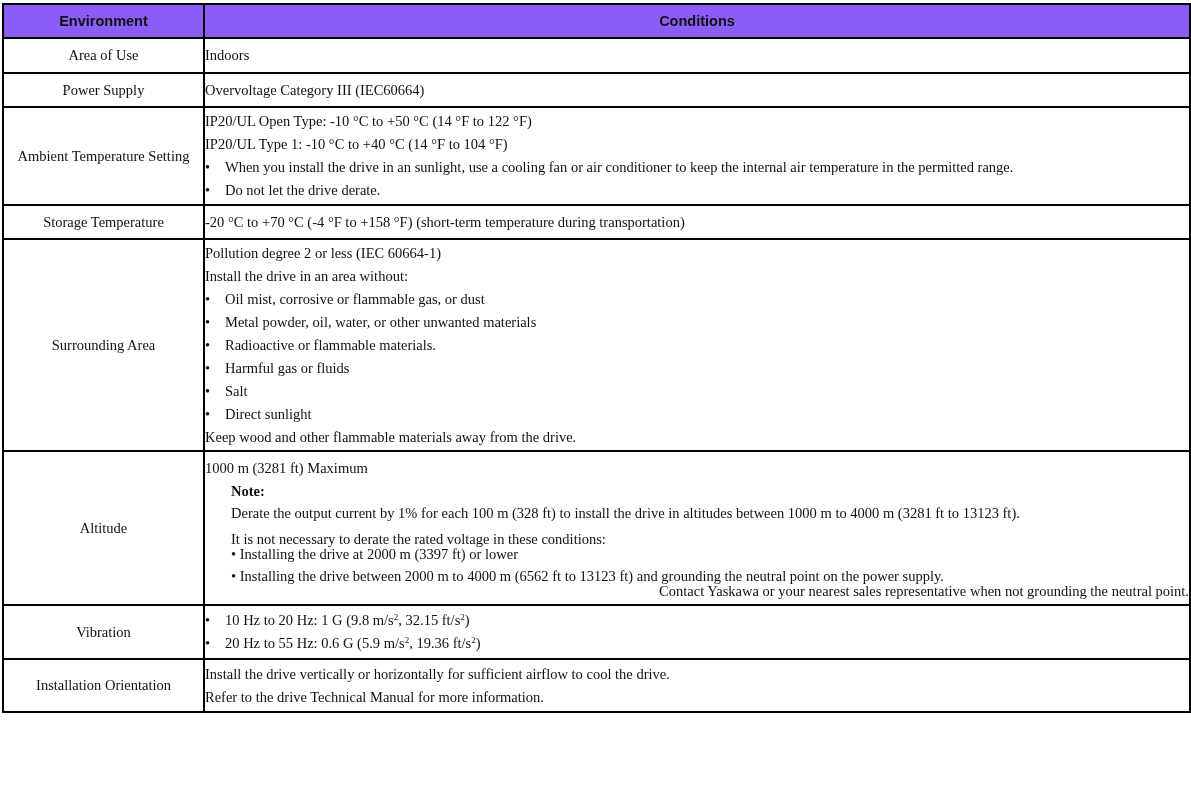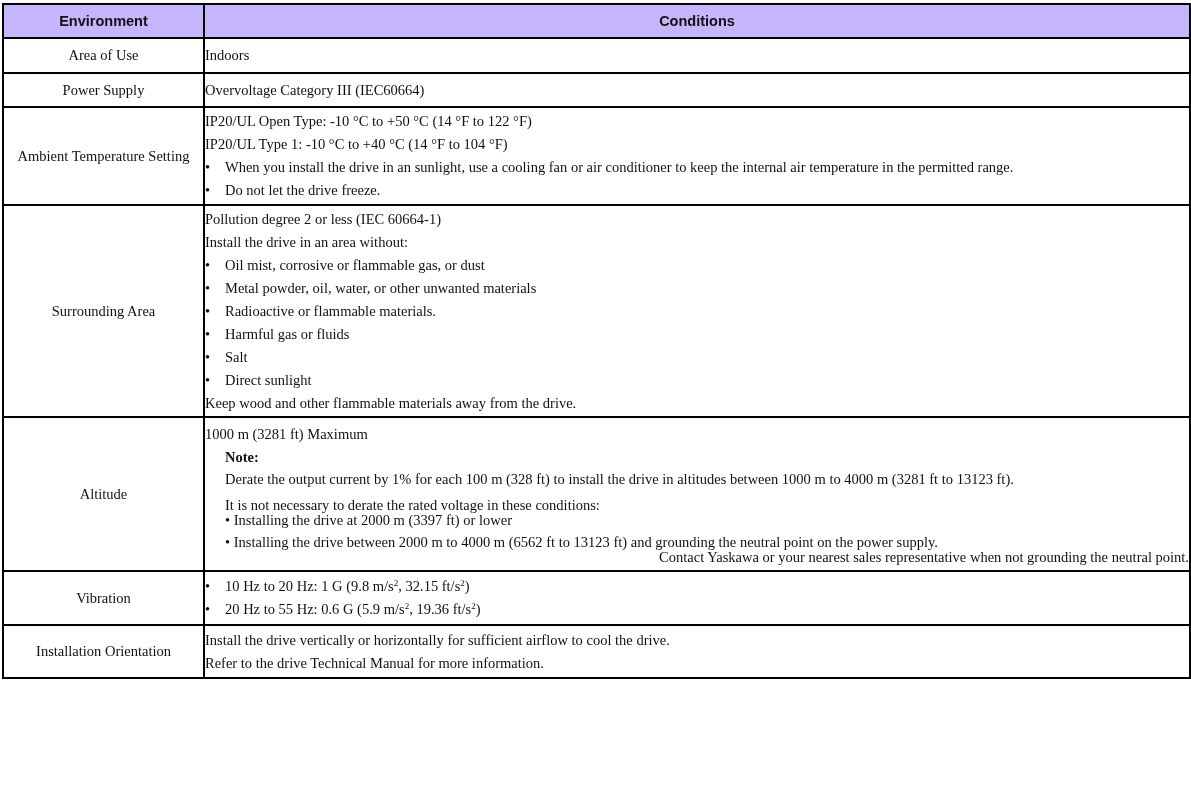--- a/index.html
+++ b/index.html
@@ -14,33 +14,33 @@
     color: #111;
   }
   table.env td, table.env th {
     border: 2px solid #000;
     vertical-align: middle;
     padding: 0;
   }
   col.c1 { width: 201px; }
   col.c2 { width: 986px; }
   th {
-    background: #c4b5fd;
+    background: #8b5cf6;
     font-family: "Liberation Sans", sans-serif;
     font-weight: bold;
     font-size: 14.5px;
     height: 32px;
     margin-top: 19px;
   }
   td.label { text-align: center; }
   td.cond { padding: 5px 6px 4px 6px; }
   .line { line-height: 23px; white-space: nowrap; }
   .bullet { position: relative; padding-left: 20px; line-height: 23px; white-space: nowrap; }
   .bullet .dot { position: absolute; left: 0; }
-  .note-block { padding-left: 20px; }
+  .note-block { padding-left: 26px; }
   .note-title { font-weight: bold; line-height: 22px; }
   .note-line { line-height: 23px; white-space: nowrap; }
   .tight { line-height: 15px; white-space: nowrap; }
   .tight-gap { margin-top: 7px; }
   .indent2 { padding-left: 8px; text-align: right; }
   sup { font-size: 9px; vertical-align: 5px; line-height: 0; }
   tr.r-area td { height: 33px; }
   tr.r-power td { height: 32px; }
   tr.r-ambient td { height: 96px; }
   tr.r-humid td { height: 53px; }
@@ -83,26 +83,32 @@
       <td class="label">Ambient Temperature Setting</td>
       <td class="cond">
         <div class="line">IP20/UL Open Type: -10 °C to +50 °C (14 °F to 122 °F)</div>
         <div class="line">IP20/UL Type 1: -10 °C to +40 °C (14 °F to 104 °F)</div>
         <div class="bullet">
           <span class="dot">•</span>
           <span>When you install the drive in an sunlight, use a cooling fan or air conditioner to keep the internal air temperature in the permitted range.</span>
         </div>
         <div class="bullet">
           <span class="dot">•</span>
-          <span>Do not let the drive freeze.</span>
+          <span>Do not let the drive derate.</span>
         </div>
       </td>
     </tr>
 
 
+    <tr class="r-store">
+      <td class="label">Storage Temperature</td>
+      <td class="cond">
+        <div class="line">-20 °C to +70 °C (-4 °F to +158 °F) (short-term temperature during transportation)</div>
+      </td>
+    </tr>
 
     <tr class="r-surr">
       <td class="label">Surrounding Area</td>
       <td class="cond">
         <div class="line">Pollution degree 2 or less (IEC 60664-1)</div>
         <div class="line">Install the drive in an area without:</div>
         <div class="bullet">
           <span class="dot">•</span>
           <span>Oil mist, corrosive or flammable gas, or dust</span>
         </div>

